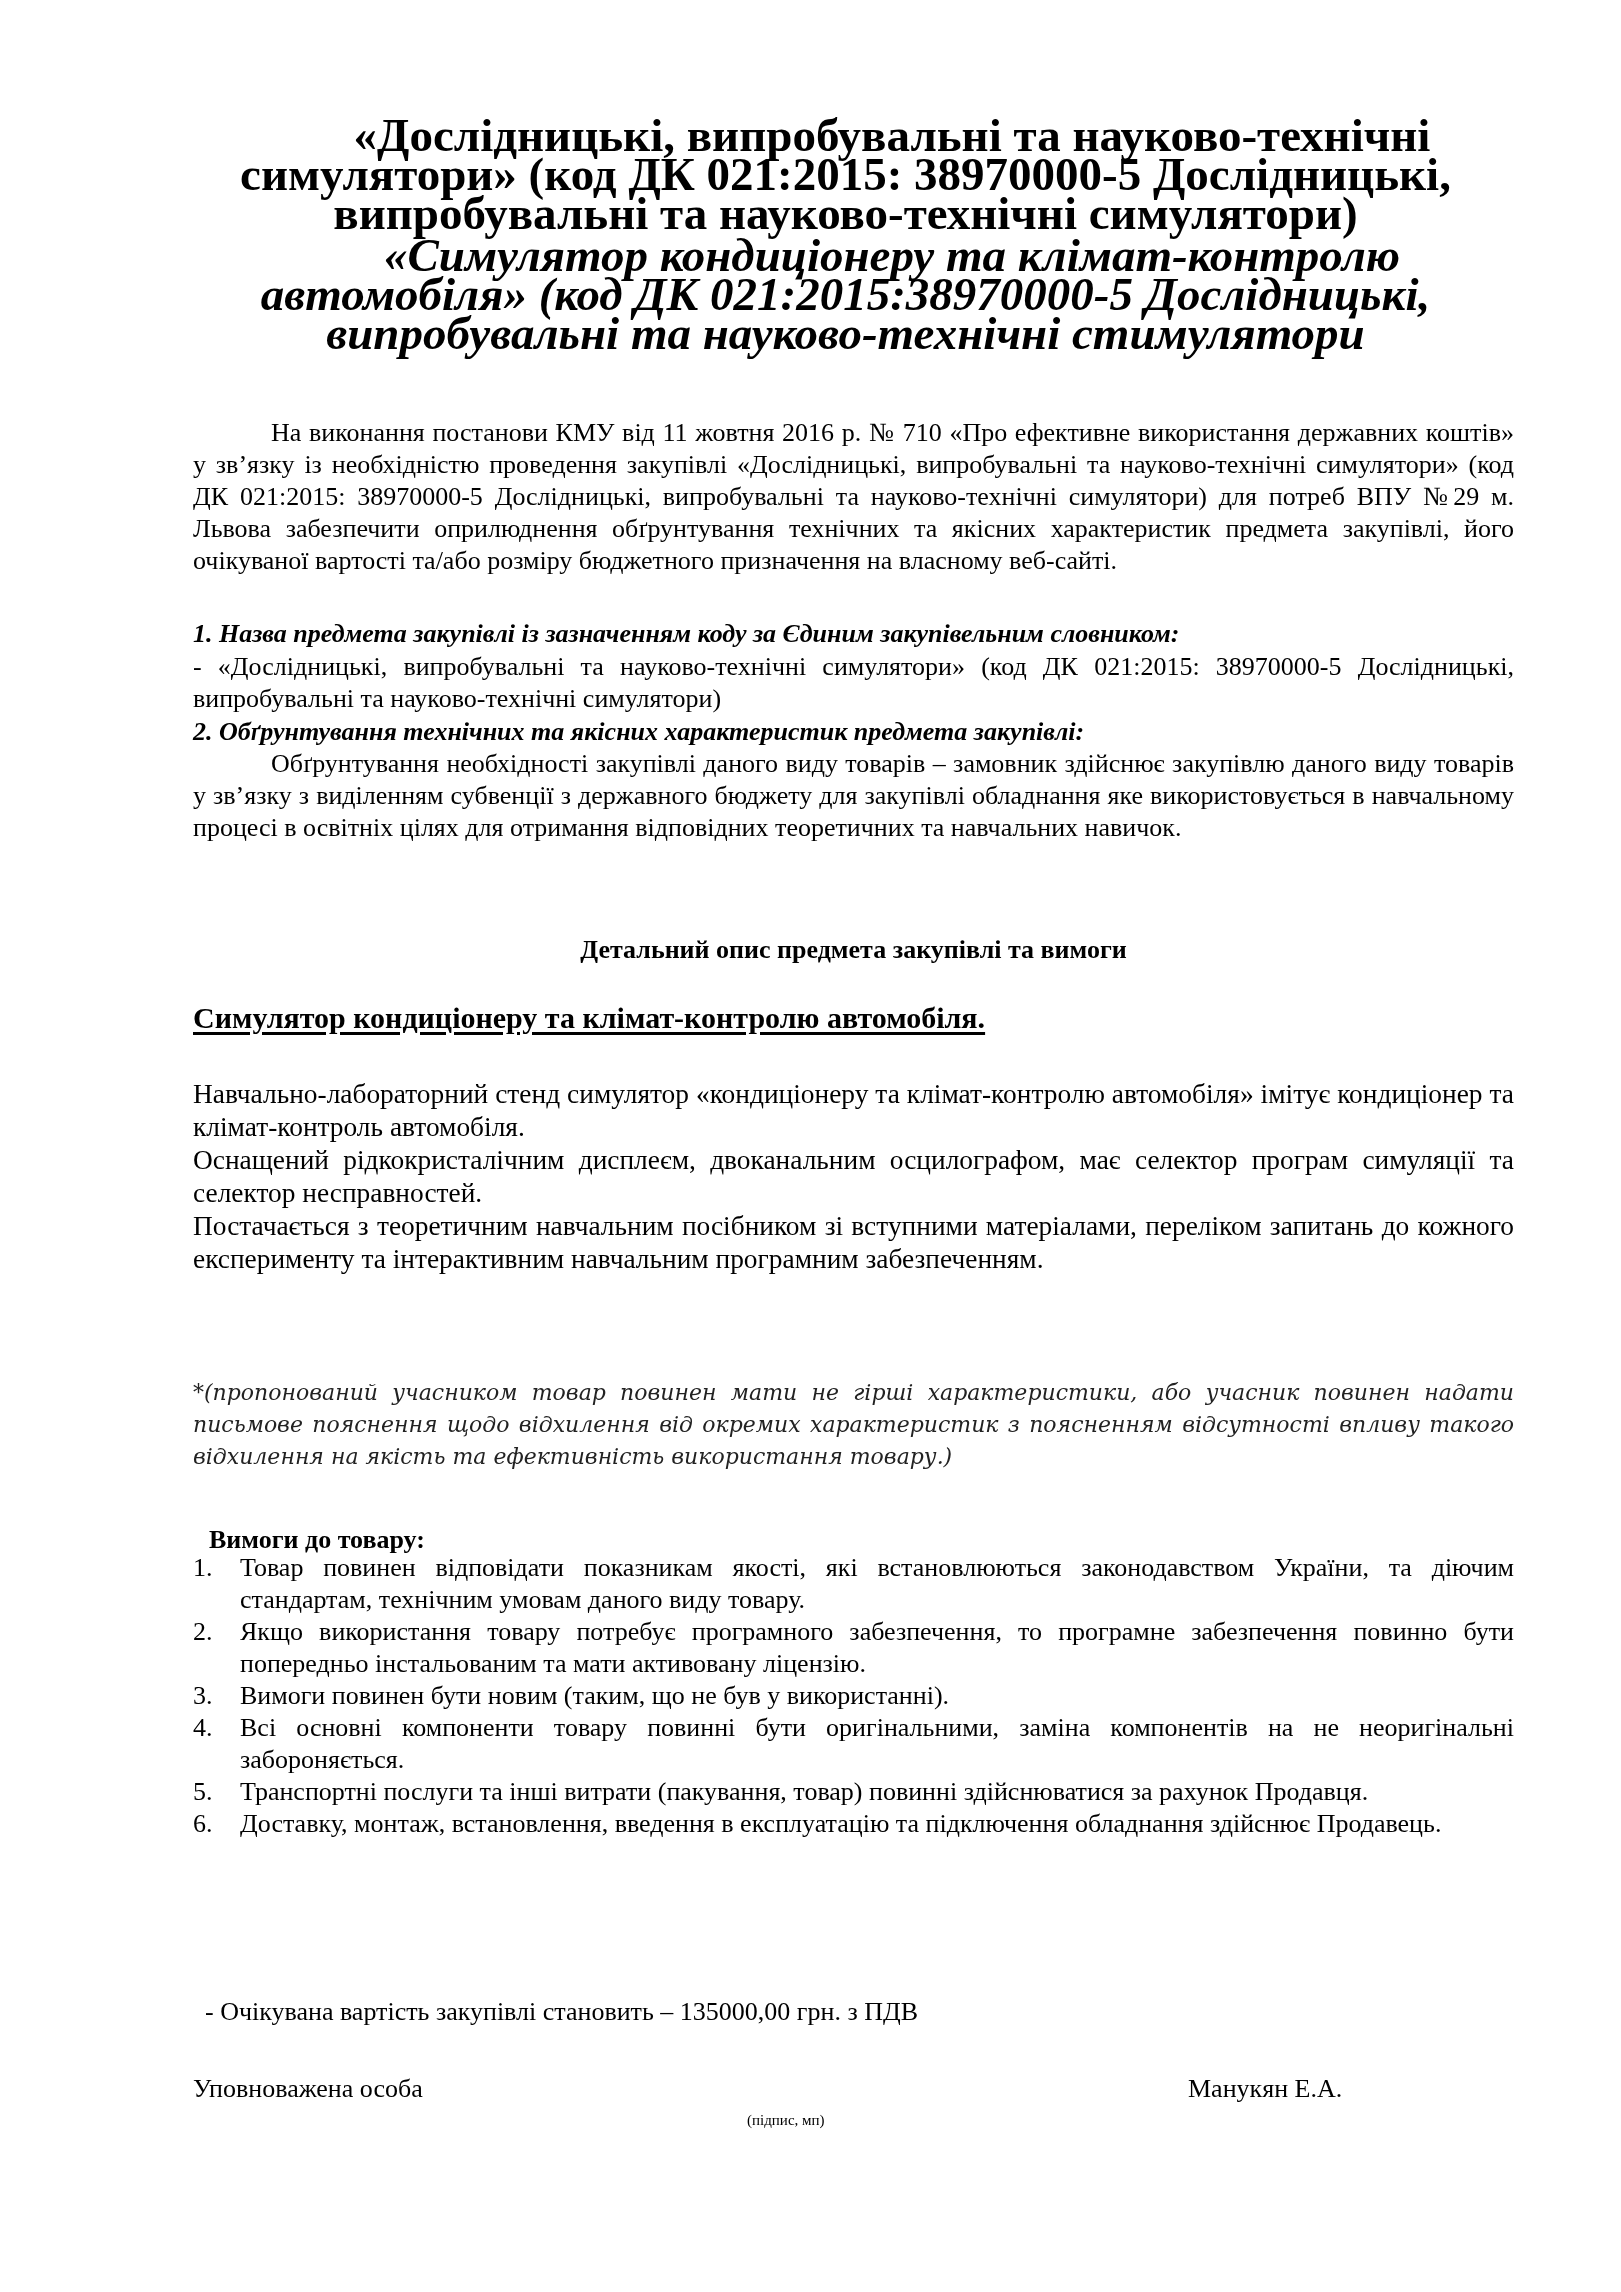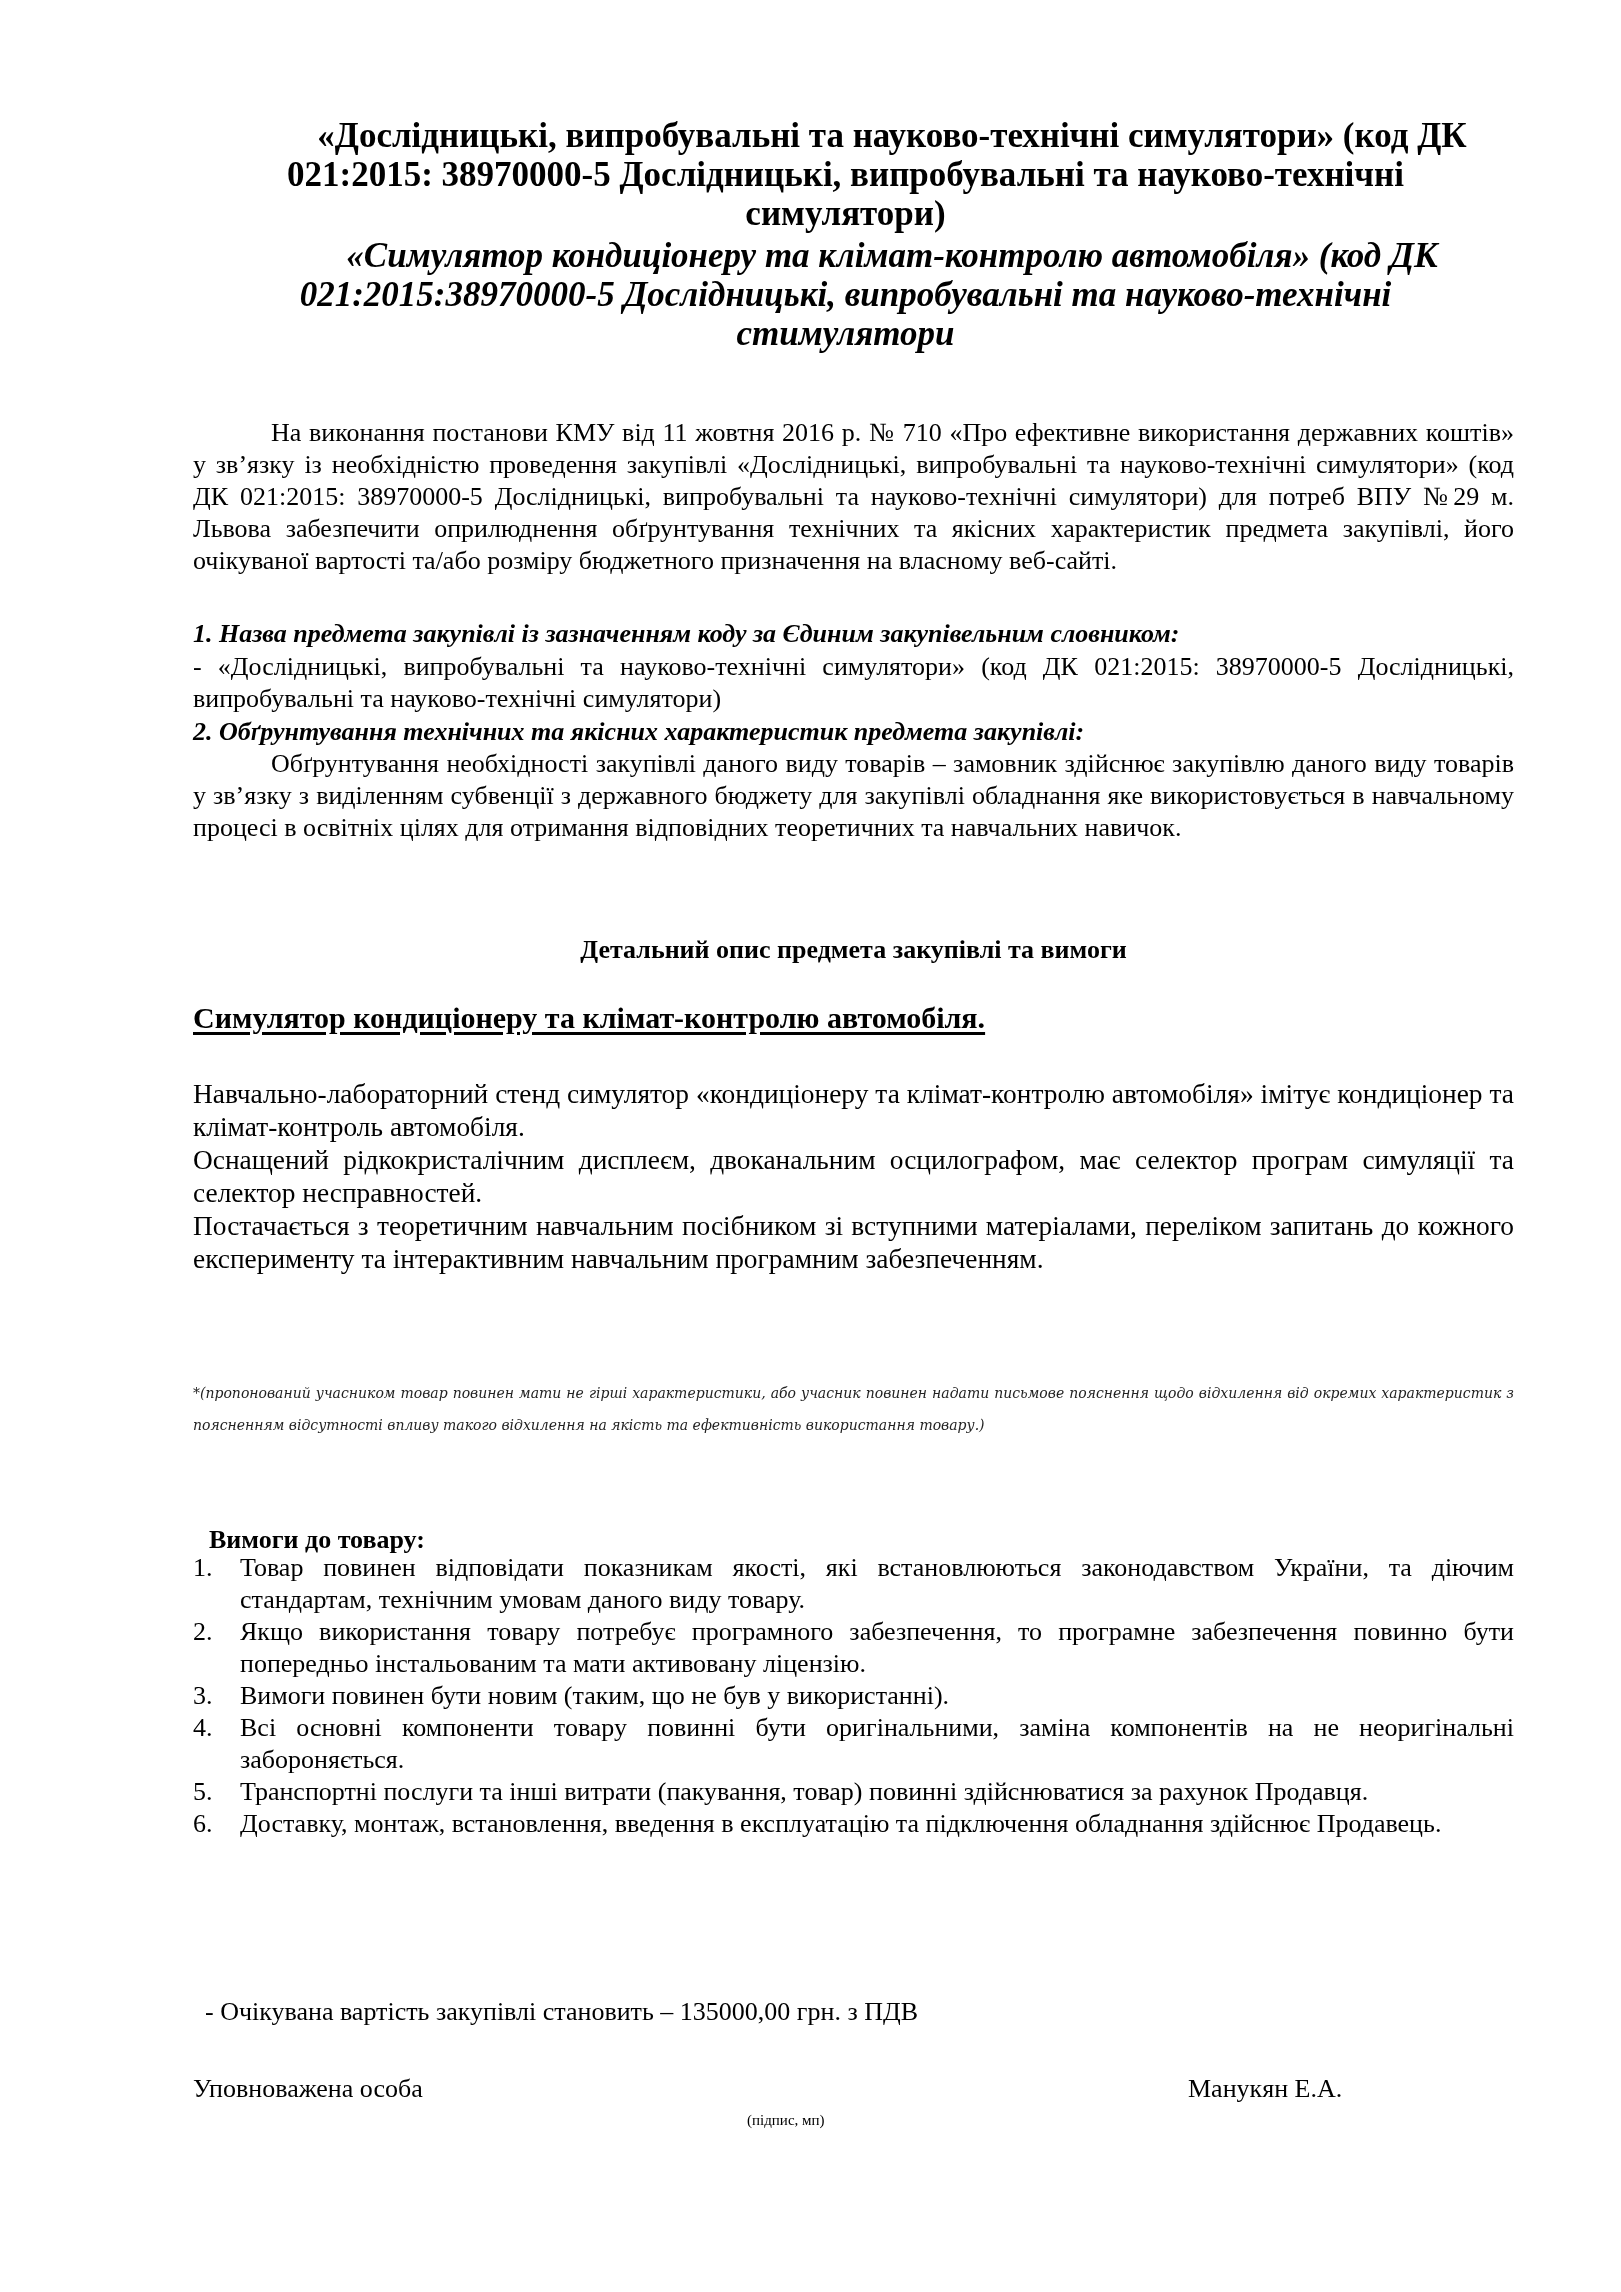--- a/index.html
+++ b/index.html
@@ -22,21 +22,21 @@
       width: 1621px;
       height: 2293px;
     }
     .title-block {
       position: absolute;
       left: 196px;
       top: 116px;
       width: 1299px;
       text-align: center;
       font-weight: bold;
-      font-size: 35px;
+      font-size: 47px;
       line-height: 39px;
     }
     .title-block .t1 { text-indent: 93px; }
     .title-block .t2 { font-style: italic; text-indent: 93px; margin-top: 2.9px; }
     .content {
       position: absolute;
       left: 193px;
       width: 1321px;
       font-size: 26px;
       line-height: 32px;
@@ -60,21 +60,21 @@
       text-decoration: underline;
       text-decoration-thickness: 2.9px;
       text-underline-offset: 3.9px;
     }
     .desc { top: 1078px; line-height: 33px; font-size: 27.4px; }
     .desc p { margin: 0; }
     .note {
       top: 1377px;
       font-family: "DejaVu Serif", serif;
       font-style: italic;
-      font-size: 14px;
+      font-size: 22px;
       line-height: 32px;
       color: #222;
     }
     .req-h { top: 1524px; margin-left: 16px; }
     .req-list {
       top: 1552px;
       margin: 0;
       padding: 0;
       list-style: none;
     }

